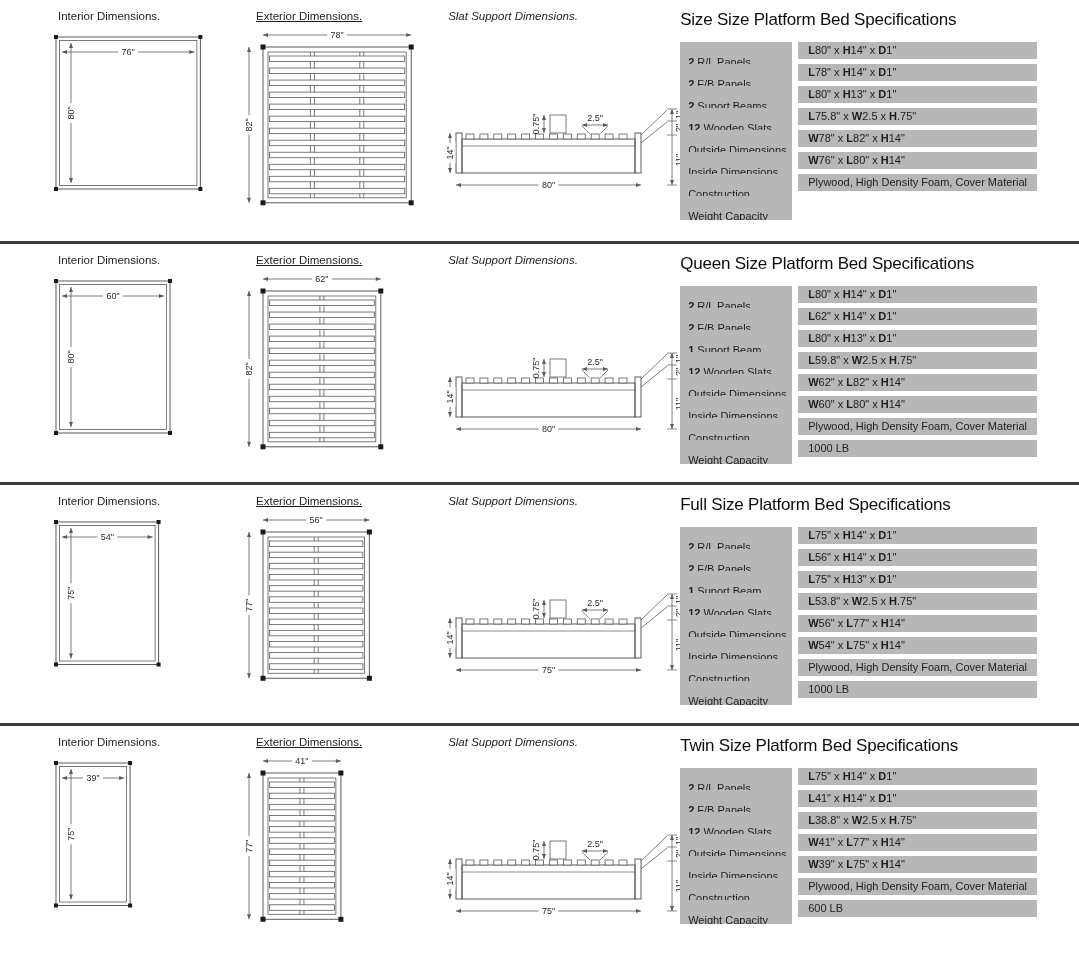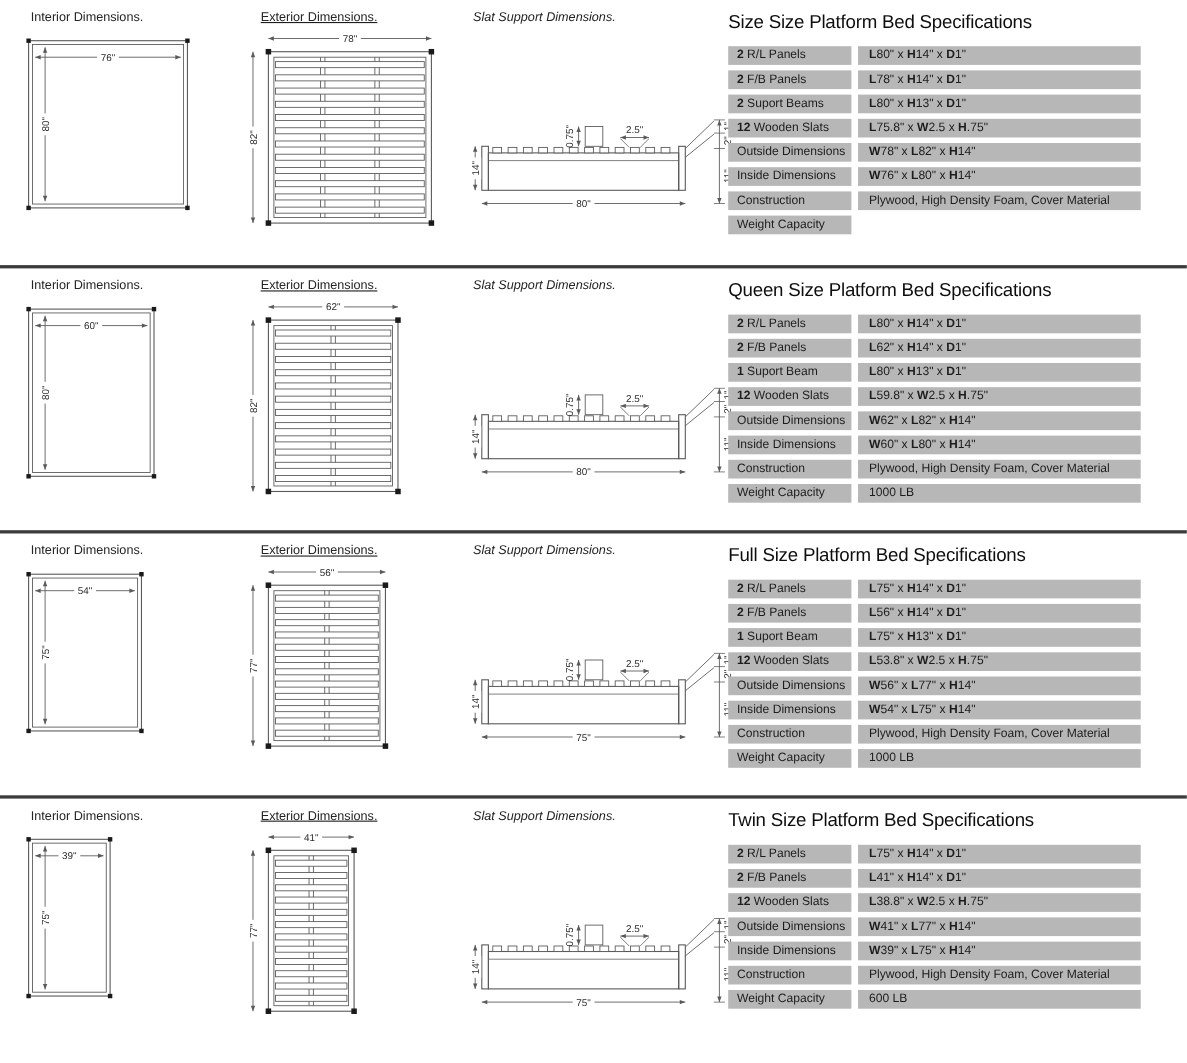--- a/index.html
+++ b/index.html
@@ -4,32 +4,32 @@
 <style>
   html,body{margin:0;padding:0;}
   body{
     width:1079px;height:966px;background:#ffffff;
     font-family:"Liberation Sans",sans-serif;color:#1d1d1d;overflow:hidden;
   }
   .section{display:flex;height:241px;box-sizing:border-box;}
   .section.divided{border-top:3px solid var(--divider,#3c3c3c);}
   .dcol{box-sizing:border-box;padding-top:10px;}
   .dhead{font-size:11.5px;color:#242424;margin:0 0 5px 0;white-space:nowrap;}
-  .dcol.interior{width:212px;padding-left:6px;}
+  .dcol.interior{width:212px;padding-left:16px;margin-left:20px;}
   .dcol.interior .dhead{margin-left:22px;}
   .dcol.exterior{width:212px;padding-left:6px;text-decoration:underline;}
   .dcol.exterior .dhead{margin-left:19px;}
   .dcol.slat{width:238px;padding-left:4px;}
   .dcol.slat .dhead{margin-left:2px;font-style:italic;}
   .dcanvas{line-height:0;}
   .spec{flex:1;box-sizing:border-box;padding:6px 42px 0 0;}
   .spec-title{font-size:17px;font-weight:500;color:#0e0e0e;margin:4px 0 12px 0;letter-spacing:-0.2px;}
   .spec-row{display:flex;height:17px;margin-bottom:5px;font-size:11px;line-height:17px;}
   .cell{box-sizing:border-box;background:var(--cell-bg,#b7b7b7);white-space:nowrap;overflow:hidden;}
-  .cell.label{width:112px;padding:0 8px;}
+  .cell.label{width:112px;padding:12px 8px;}
   .cell.value{flex:1;margin-left:6px;padding:0 10px;}
   b{font-weight:700;}
   svg text{font-family:"Liberation Sans",sans-serif;}
 </style>
 </head>
 <body>
 
 <div id="sheet">
   <section class="section">
     <div class="dcol interior">

